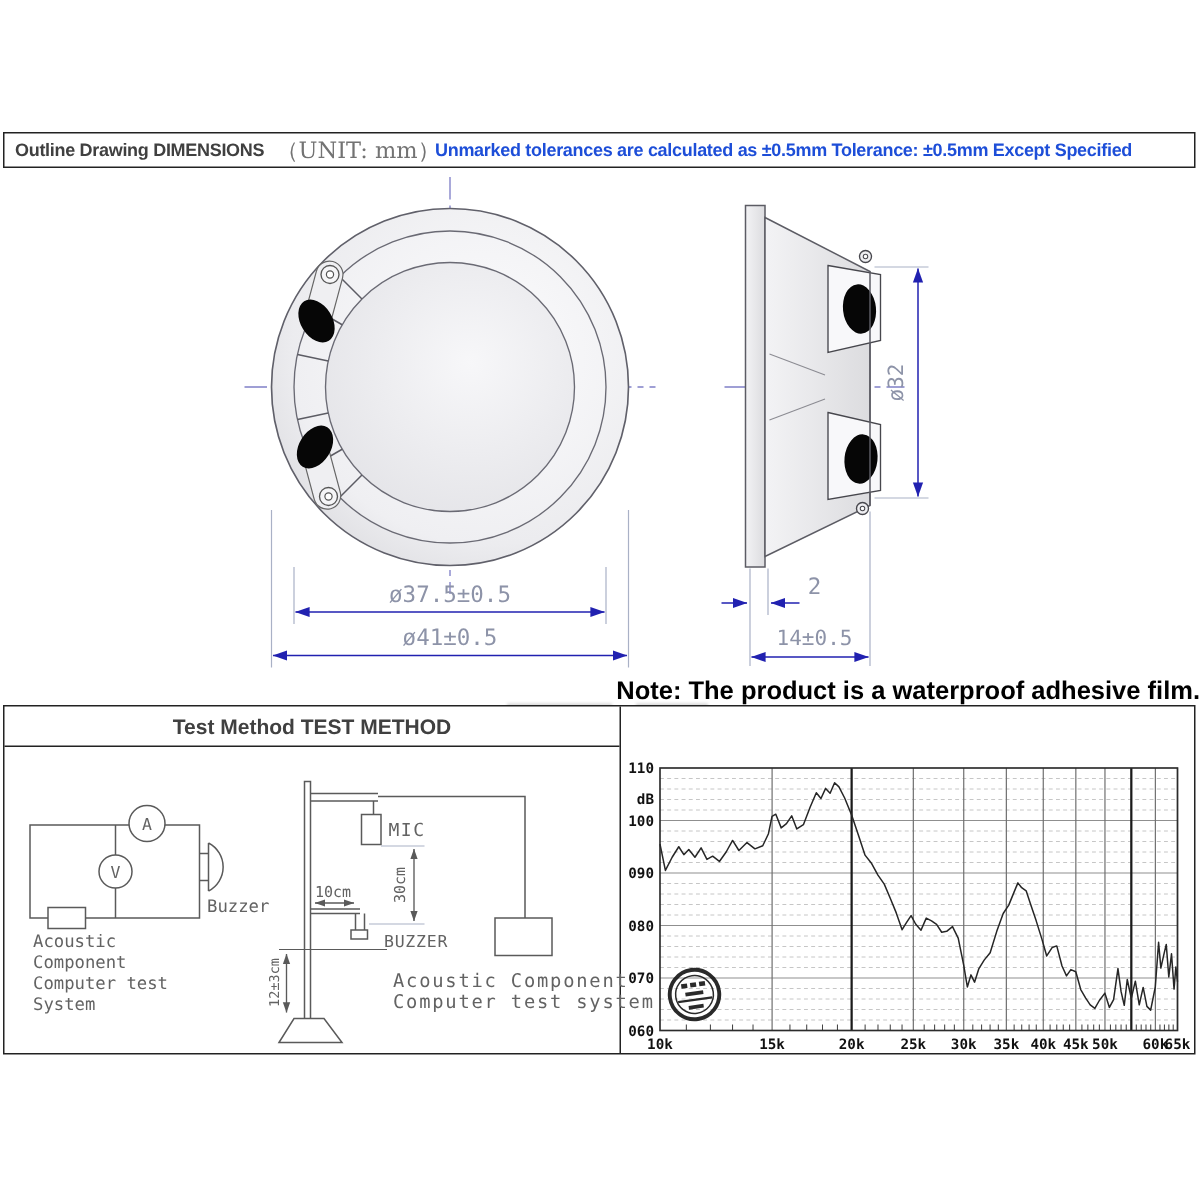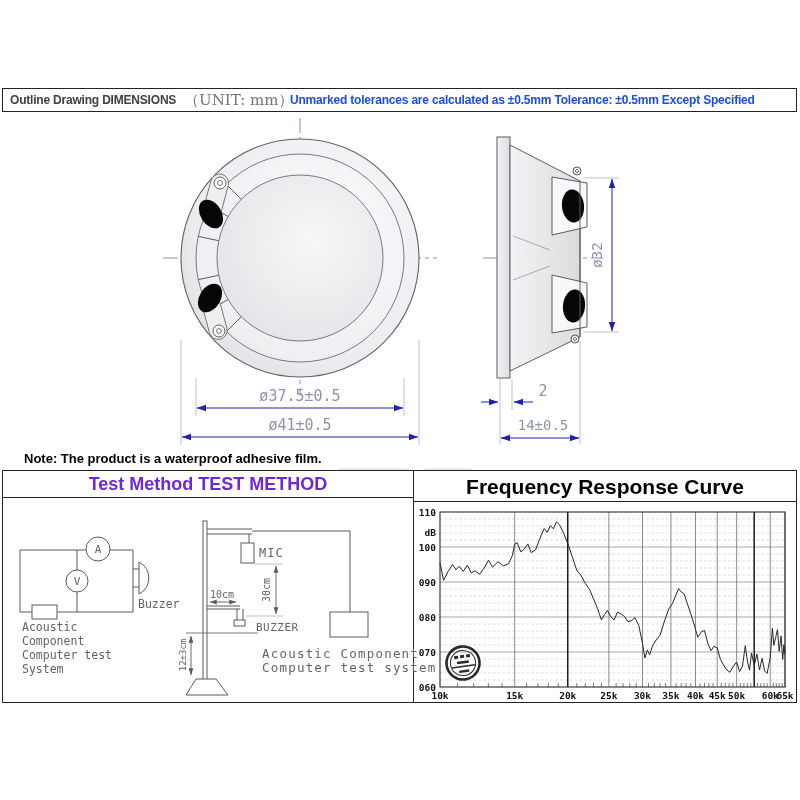--- a/index.html
+++ b/index.html
@@ -1,26 +1,26 @@
 <!DOCTYPE html>
 <html><head>
 <meta charset="utf-8">
 <style>
   html,body{margin:0;padding:0;background:#fff;}
   body{width:800px;height:800px;position:relative;font-family:"Liberation Sans",sans-serif;overflow:hidden;}
   .hdr{position:absolute;left:2px;top:88px;width:793px;height:22px;border:1px solid #222;background:#fff;}
   .hdr-title{position:absolute;left:7px;top:4px;font-size:12px;font-weight:bold;color:#404040;letter-spacing:-0.2px;}
   .hdr-unit{position:absolute;left:181px;top:2px;font-family:"DejaVu Serif",serif;font-size:15px;color:#737373;}
   .hdr-tol{position:absolute;left:287px;top:4px;font-size:12px;font-weight:bold;color:#1d4ed8;letter-spacing:-0.2px;}
-  .note{position:absolute;left:24px;top:451px;width:776px;text-align:left;font-size:13px;font-weight:bold;color:#000;}
+  .note{position:absolute;left:24px;top:451px;width:776px;text-align:right;font-size:17px;font-weight:bold;color:#000;}
   .smudge{position:absolute;height:5px;background:#8a8a8a;opacity:.35;filter:blur(1px);}
   .panels{position:absolute;left:2px;top:470px;width:793px;height:231px;border:1px solid #222;display:flex;background:#fff;}
   .left-panel{width:410px;border-right:1px solid #222;position:relative;}
   .right-panel{flex:1;position:relative;}
-  .panel-hdr-l{height:26px;line-height:27px;border-bottom:1px solid #222;text-align:center;font-size:18px;font-weight:bold;color:#6d28d9;}
+  .panel-hdr-l{height:26px;line-height:27px;border-bottom:1px solid #222;text-align:center;font-size:14px;font-weight:bold;color:#404040;}
   .panel-hdr-r{height:30px;line-height:31px;border-bottom:1px solid #222;text-align:center;font-size:21px;font-weight:bold;color:#000;}
   svg.overlay{position:absolute;left:0;top:0;pointer-events:none;}
   .dimtxt{font-family:"DejaVu Sans Mono",monospace;fill:#8d93a8;}
   .monotxt{font-family:"DejaVu Sans Mono",monospace;fill:#636363;}
   .ctick{font:700 9.5px "DejaVu Sans Mono",monospace;fill:#111;}
   .cl{stroke:#8080c8;stroke-width:0.9;stroke-dasharray:15 4 4 4;fill:none;}
   .ext{stroke:#a9b1c6;stroke-width:0.8;}
   .dim{stroke:#2121b0;stroke-width:1;}
   .mech{stroke:#5c5c64;stroke-width:1;fill:none;}
   .tm{stroke:#5a5a5a;stroke-width:1;fill:none;}
@@ -35,23 +35,20 @@
   <span class="hdr-tol">Unmarked tolerances are calculated as ±0.5mm Tolerance: ±0.5mm Except Specified</span>
 </div>
 
 <div class="note">Note: The product is a waterproof adhesive film.</div>
 <div class="smudge" style="left:338px;top:469px;width:70px;"></div>
 <div class="smudge" style="left:424px;top:469px;width:48px;"></div>
 
 <div class="panels">
   <div class="left-panel">
     <div class="panel-hdr-l">Test Method TEST METHOD</div>
-  </div>
-  <div class="right-panel">
-    <div class="panel-hdr-r">Frequency Response Curve</div>
   </div>
 </div>
 
 <svg class="overlay" width="800" height="800" viewBox="0 0 800 800">
   <defs>
     <marker id="arrB" viewBox="0 0 10 10" refX="9.4" refY="5" markerWidth="10" markerHeight="10" orient="auto-start-reverse">
       <path d="M0,1.6 L9.6,5 L0,8.4 z" fill="#2121b0"></path>
     </marker>
     <marker id="arrG" viewBox="0 0 10 10" refX="9.4" refY="5" markerWidth="8" markerHeight="8" orient="auto-start-reverse">
       <path d="M0,1.6 L9.6,5 L0,8.4 z" fill="#5a5a5a"></path>

